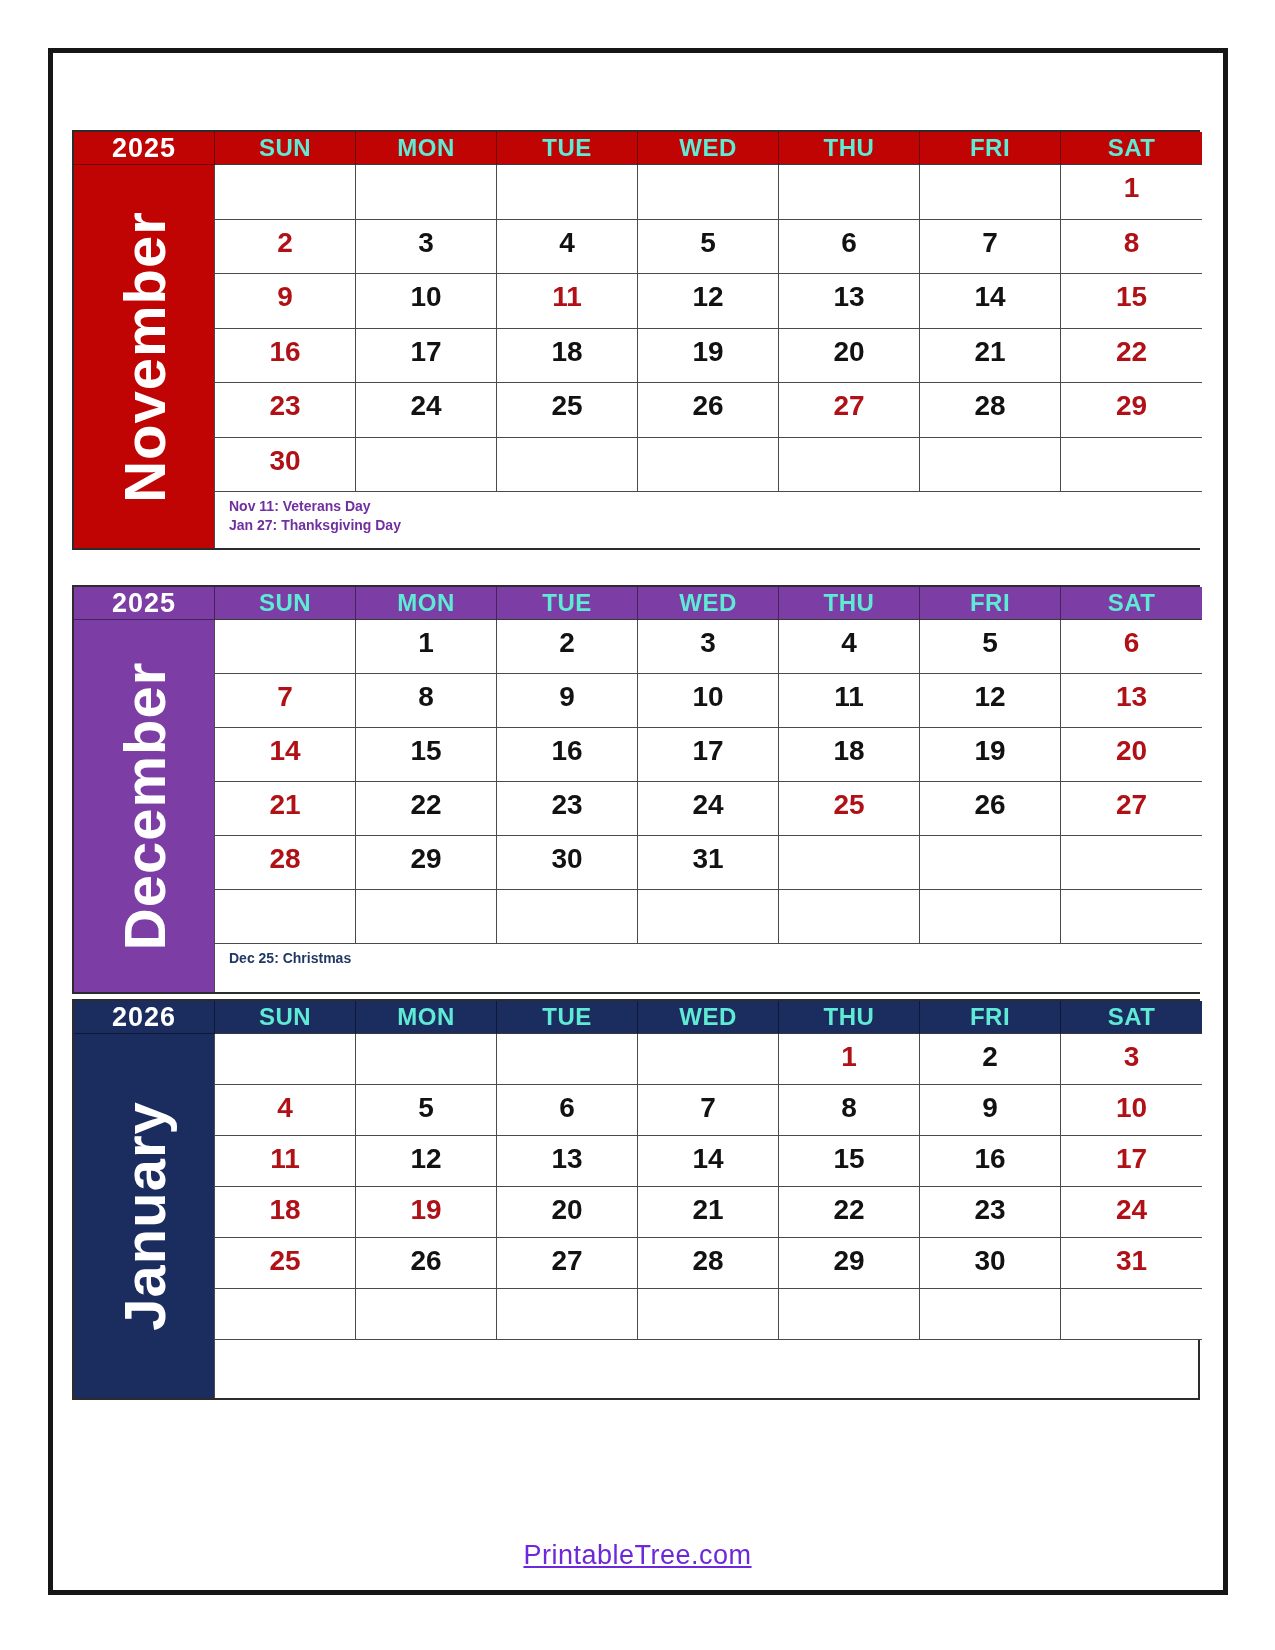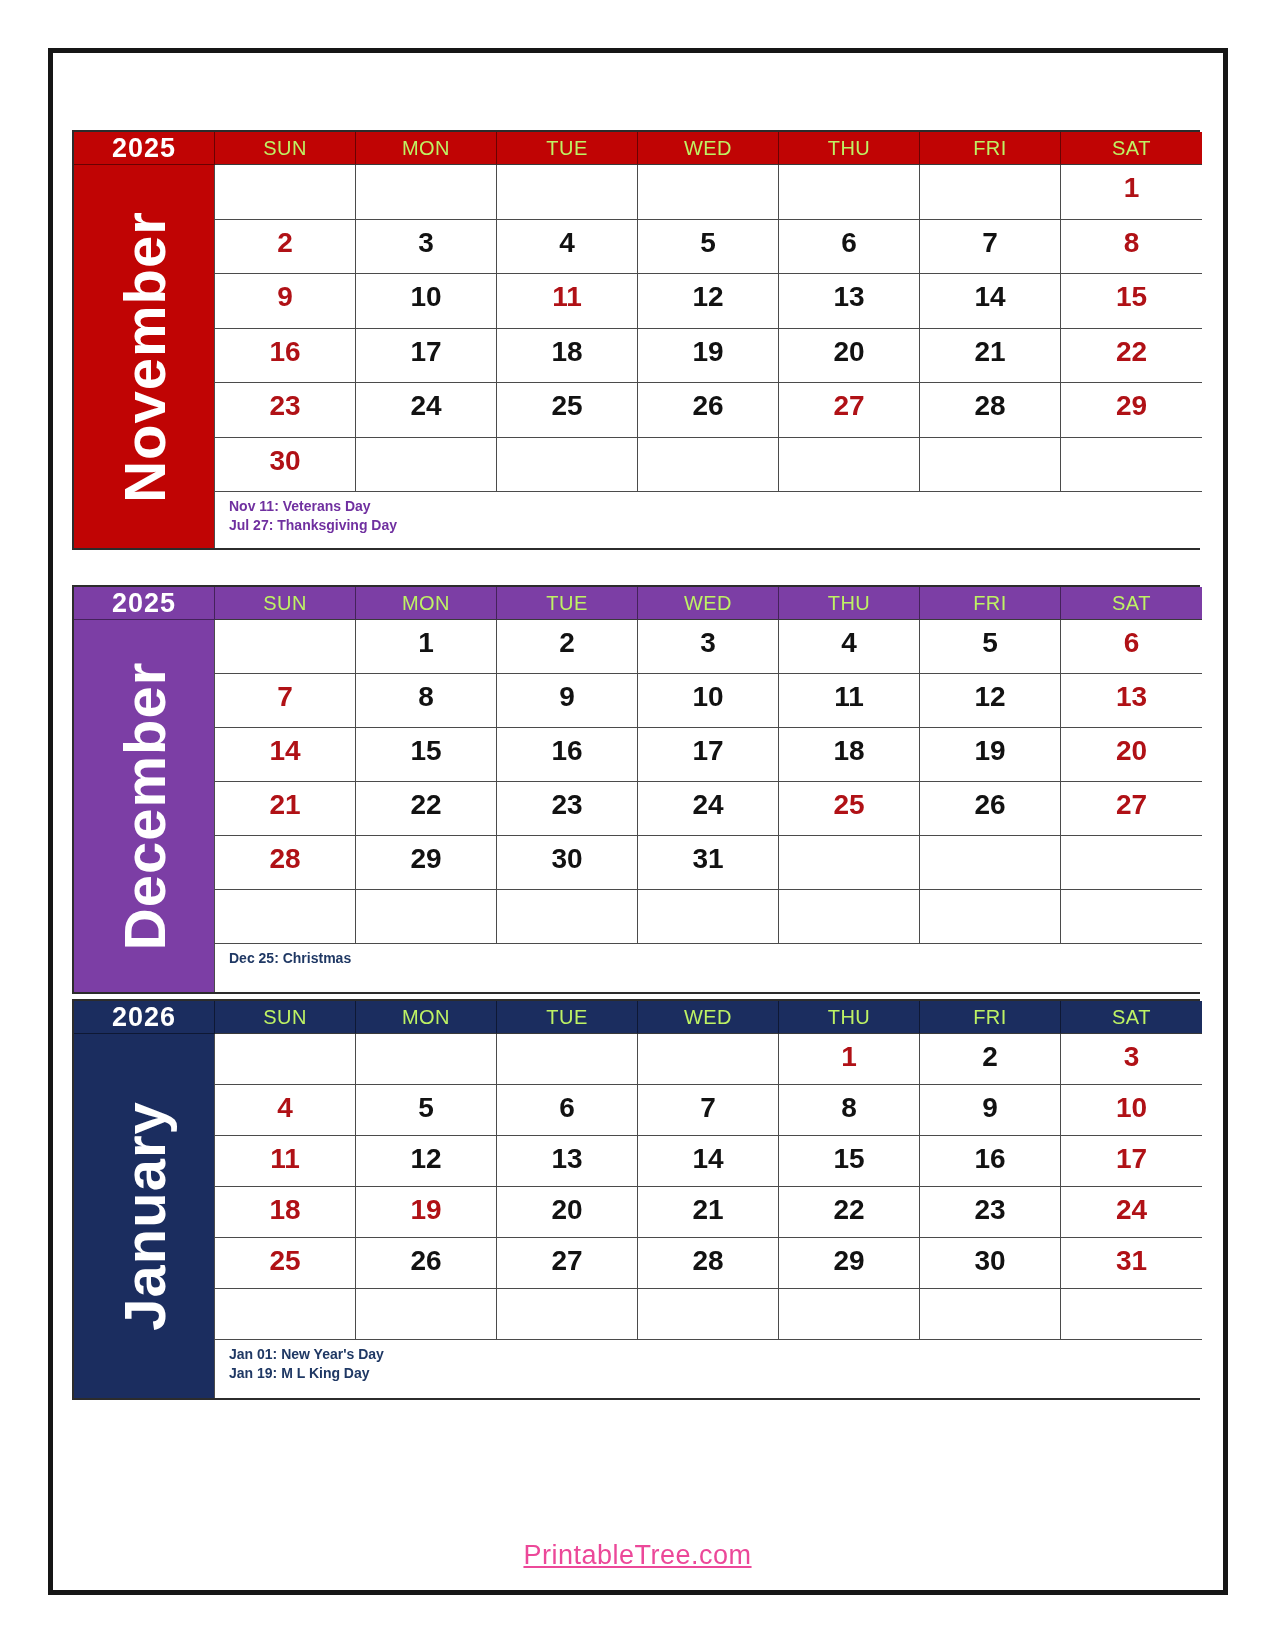--- a/index.html
+++ b/index.html
@@ -35,21 +35,21 @@
     grid-column:1; grid-row:1;
     background:var(--theme);
     color:#fff; font-size:27px; font-weight:bold;
     display:flex; align-items:center; justify-content:center;
     border-right:1.5px solid rgba(0,0,0,.45);
     border-bottom:1.5px solid rgba(0,0,0,.45);
     letter-spacing:1px;
   }
   .dow {
     background:var(--theme);
-    color:#bef264; font-size:20px; font-weight:normal;
+    color:#5eead4; font-size:24px; font-weight:bold;
     display:flex; align-items:center; justify-content:center;
     border-right:1.5px solid rgba(0,0,0,.45);
     border-bottom:1.5px solid #3a3a3a;
     letter-spacing:.5px;
   }
   .banner {
     grid-column:1; grid-row:2 / span 7;
     background:var(--theme);
     border-right:1.5px solid #4b4b4b;
     position:relative; overflow:hidden;
@@ -78,21 +78,21 @@
     color:var(--notes-color);
     background:#fff;
   }
 
   
   .footer {
     position:absolute; left:0; right:0; top:1540px;
     text-align:center;
   }
   .footer a {
-    font-size:27px; color:#ec4899; 
+    font-size:27px; color:#6d28d9; 
     font-weight:400; letter-spacing:.5px;
   }
 </style>
 </head>
 <body style="--date-red: #B01116;">
 
 <div class="frame"></div>
 
 <section class="month m-nov" style="--theme: #C00404; --notes-color: #7030A0;">
   <div class="cal">
@@ -144,21 +144,21 @@
       <div class="day red last-col">29</div>
       <div class="day red">30</div>
       <div class="day"></div>
       <div class="day"></div>
       <div class="day"></div>
       <div class="day"></div>
       <div class="day"></div>
       <div class="day last-col"></div>
       <div class="notes last-col">
         <div>Nov 11: Veterans Day</div>
-        <div>Jul 27: Thanksgiving Day</div>
+        <div>Jan 27: Thanksgiving Day</div>
       </div>
     </div>
 </section>
 
 <section class="month m-dec" style="--theme: #7C3EA5; --notes-color: #1F3864;">
   <div class="cal">
     <div class="year-cell">2025</div>
   <div class="dow">SUN</div>
       <div class="dow">MON</div>
       <div class="dow">TUE</div>
@@ -265,22 +265,18 @@
       <div class="day">29</div>
       <div class="day">30</div>
       <div class="day red last-col">31</div>
       <div class="day"></div>
       <div class="day"></div>
       <div class="day"></div>
       <div class="day"></div>
       <div class="day"></div>
       <div class="day"></div>
       <div class="day last-col"></div>
-      <div class="notes last-col">
-        <div>Jan 01: New Year's Day</div>
-        <div>Jan 19: M L King Day</div>
-      </div>
     </div>
 </section>
 
 <div class="footer">
   <a href="#">PrintableTree.com</a>
 </div>
 
 </body></html>

